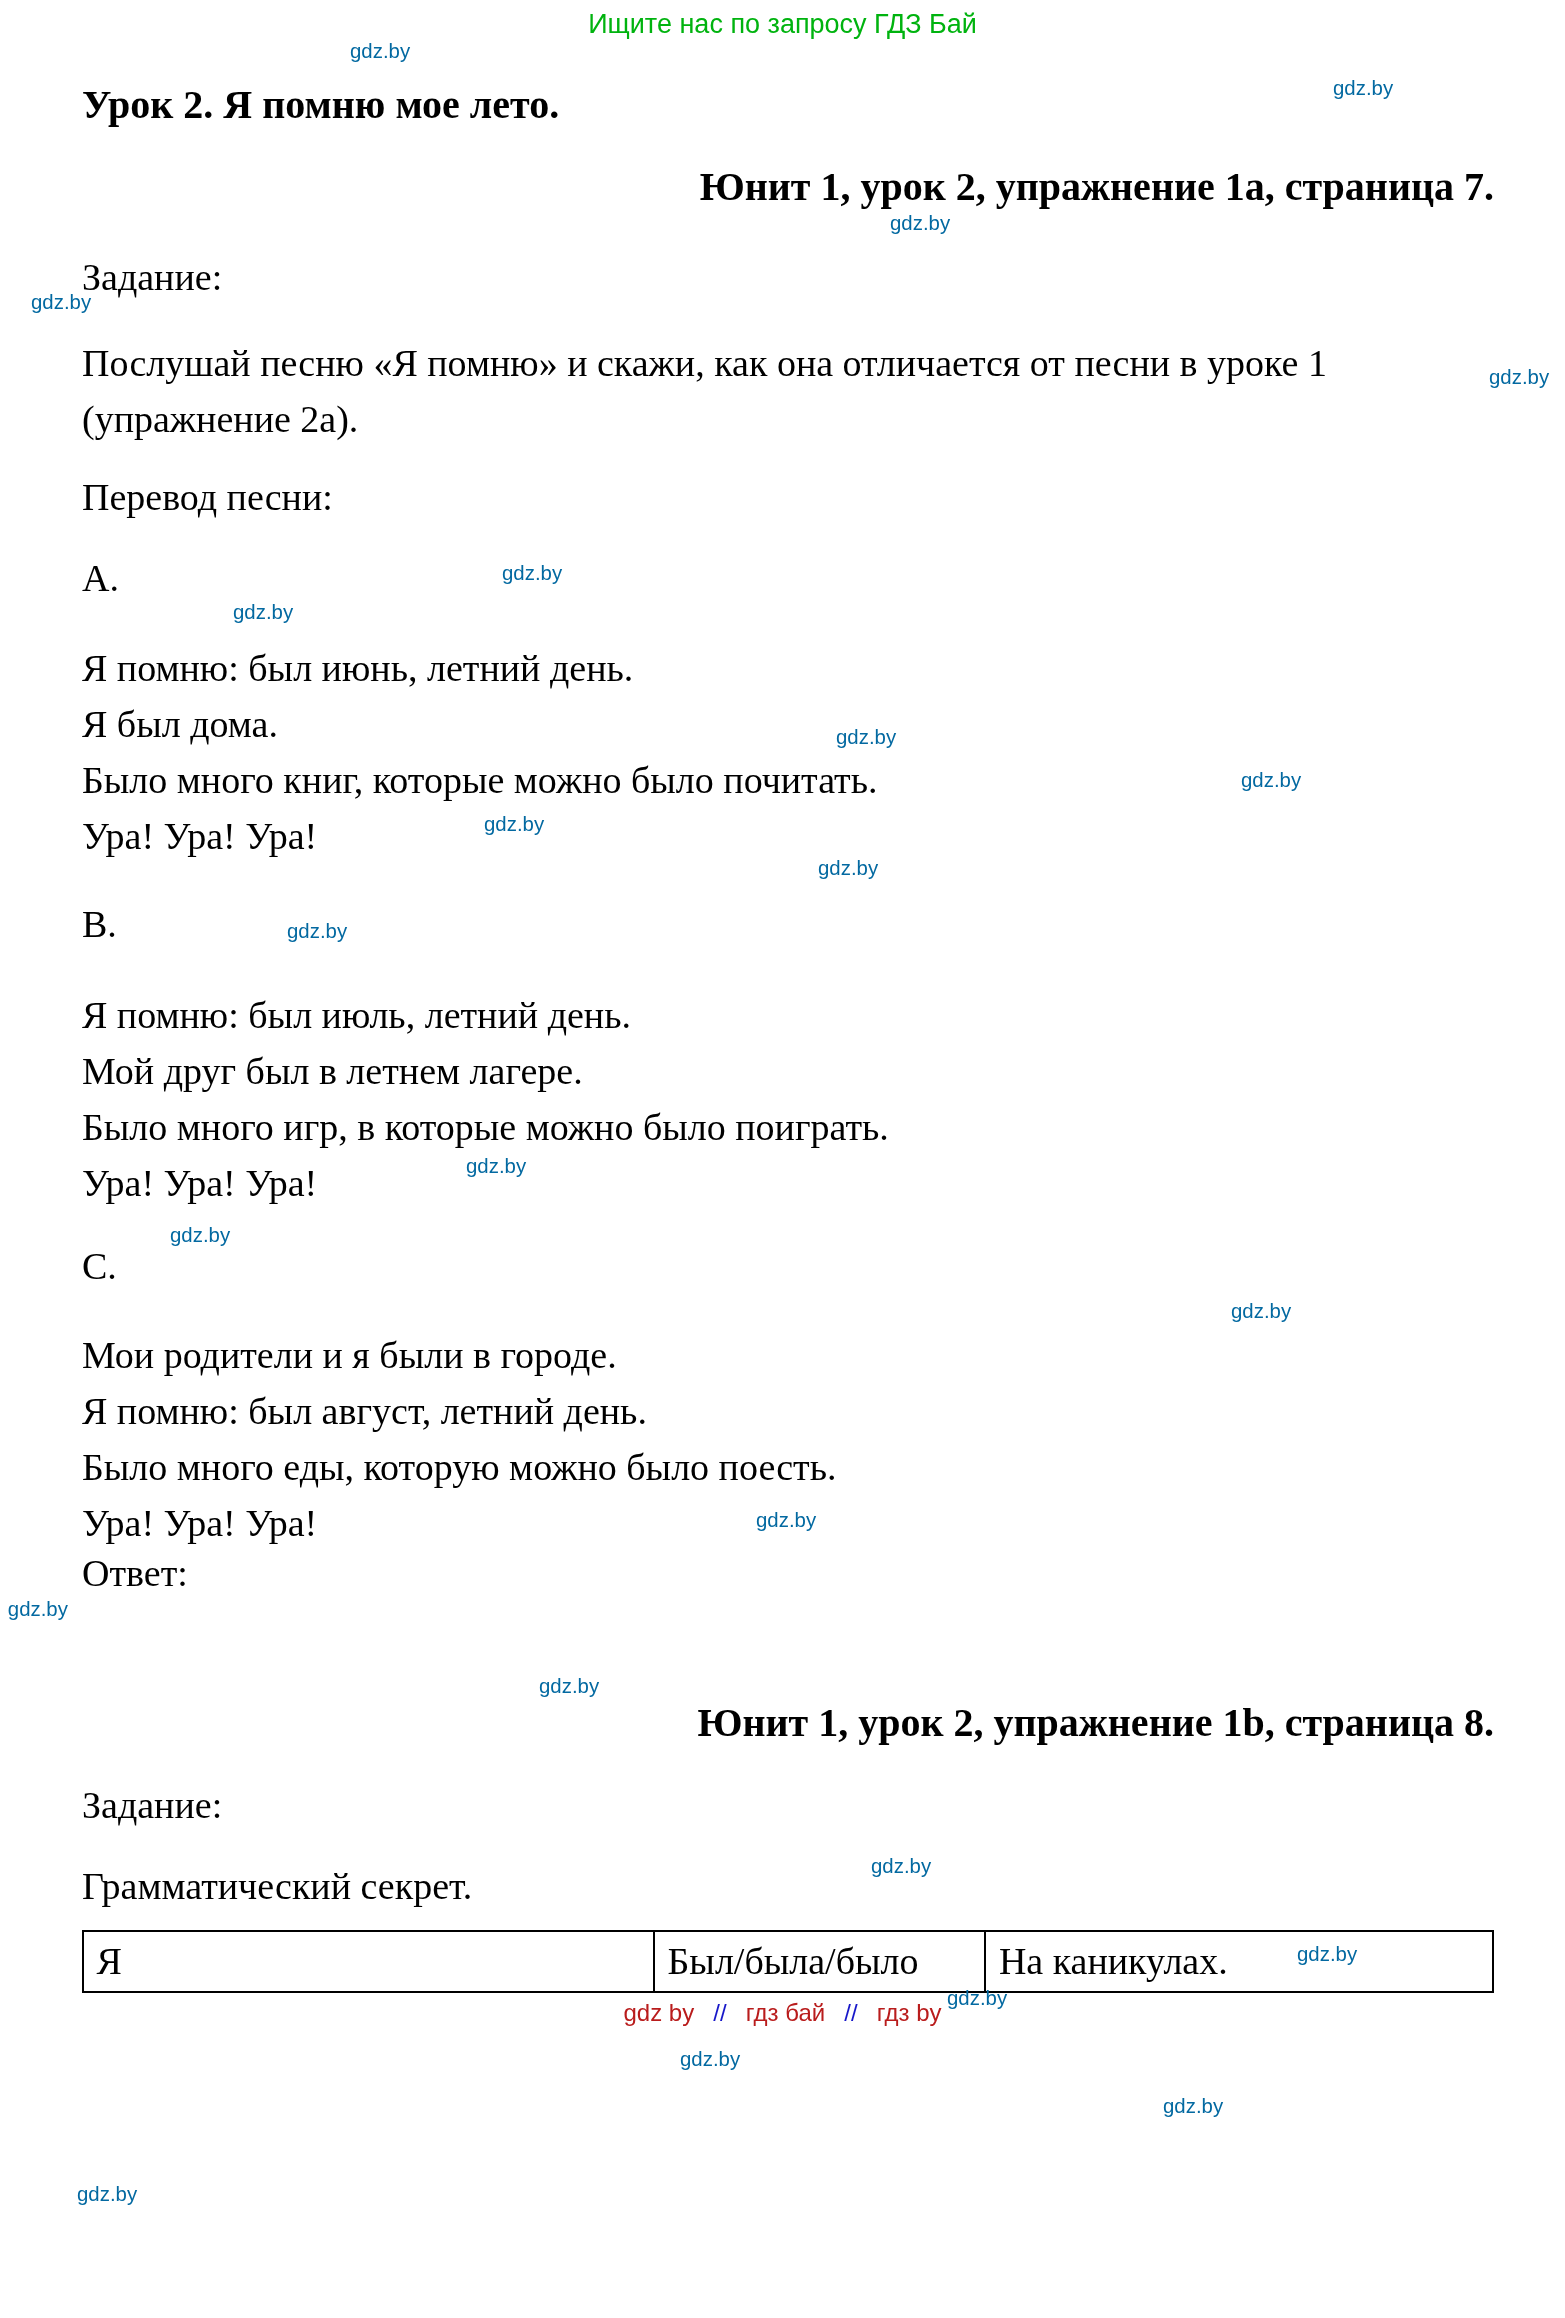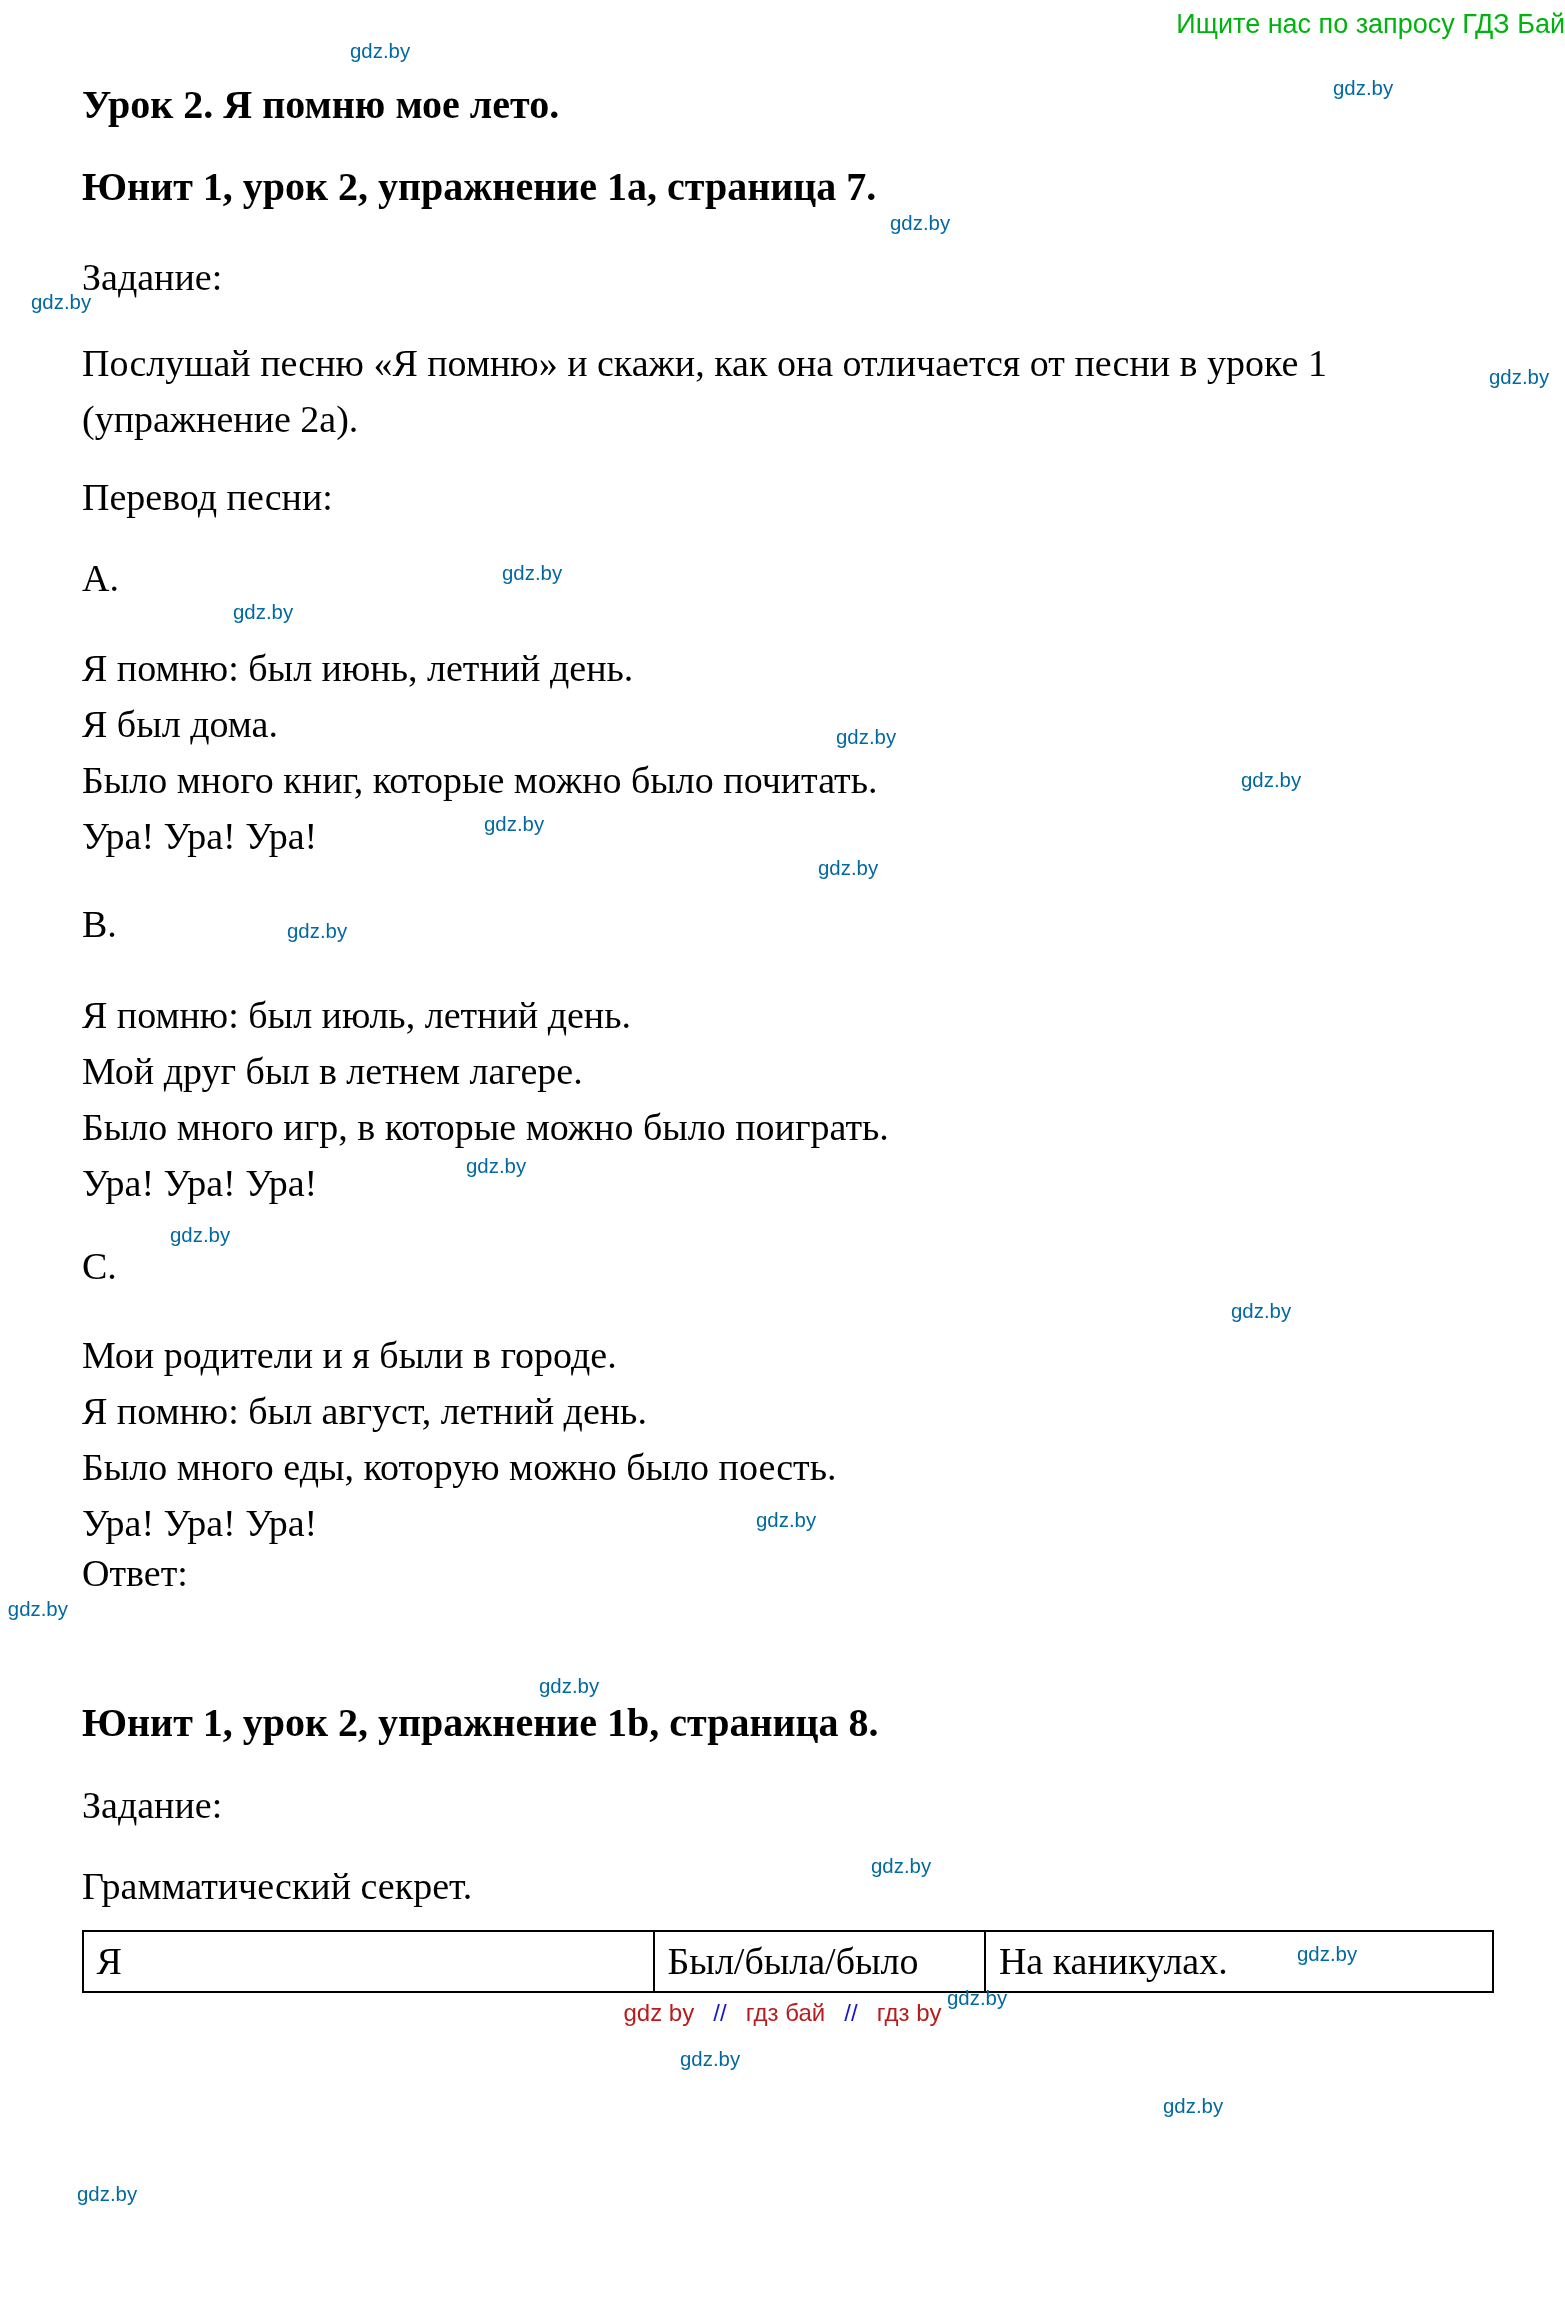--- a/index.html
+++ b/index.html
@@ -8,38 +8,38 @@
     position:relative;
     width:1565px;
     min-height:2319px;
     margin:0 auto;
     background:#ffffff;
     font-family:"Liberation Serif", serif;
     color:#000000;
     overflow:hidden;
   }
   .promo {
-    text-align:right;
+    text-align:center;
     padding-top:7.8px;
     font-family:"Liberation Sans", sans-serif;
     font-size:27px;
     color:#00b30f;
     line-height:1.2;
   }
   .wm {
     position:absolute;
     font-family:"Liberation Sans", sans-serif;
     font-size:20.4px;
     color:#0369a1;
     white-space:nowrap;
     line-height:1;
   }
   .content { padding:0 71px 0 82px; }
   .title { font-size:40px; font-weight:bold; line-height:1.2; }
-  .sec-heading { font-size:40px; font-weight:bold; line-height:1.2; }
+  .sec-heading { font-size:40px; font-weight:bold; line-height:1.2;text-align:right; }
   .label { font-size:38px; line-height:1.2; }
   .para { font-size:38px; line-height:56px; }
   .verse-letter { font-size:38px; line-height:1.2; }
   .verse div { font-size:38px; line-height:56px; }
   .answer { font-size:38px; line-height:56px; }
   .gtable {
     width:100%;
     border-collapse:collapse;
     table-layout:fixed;
   }

